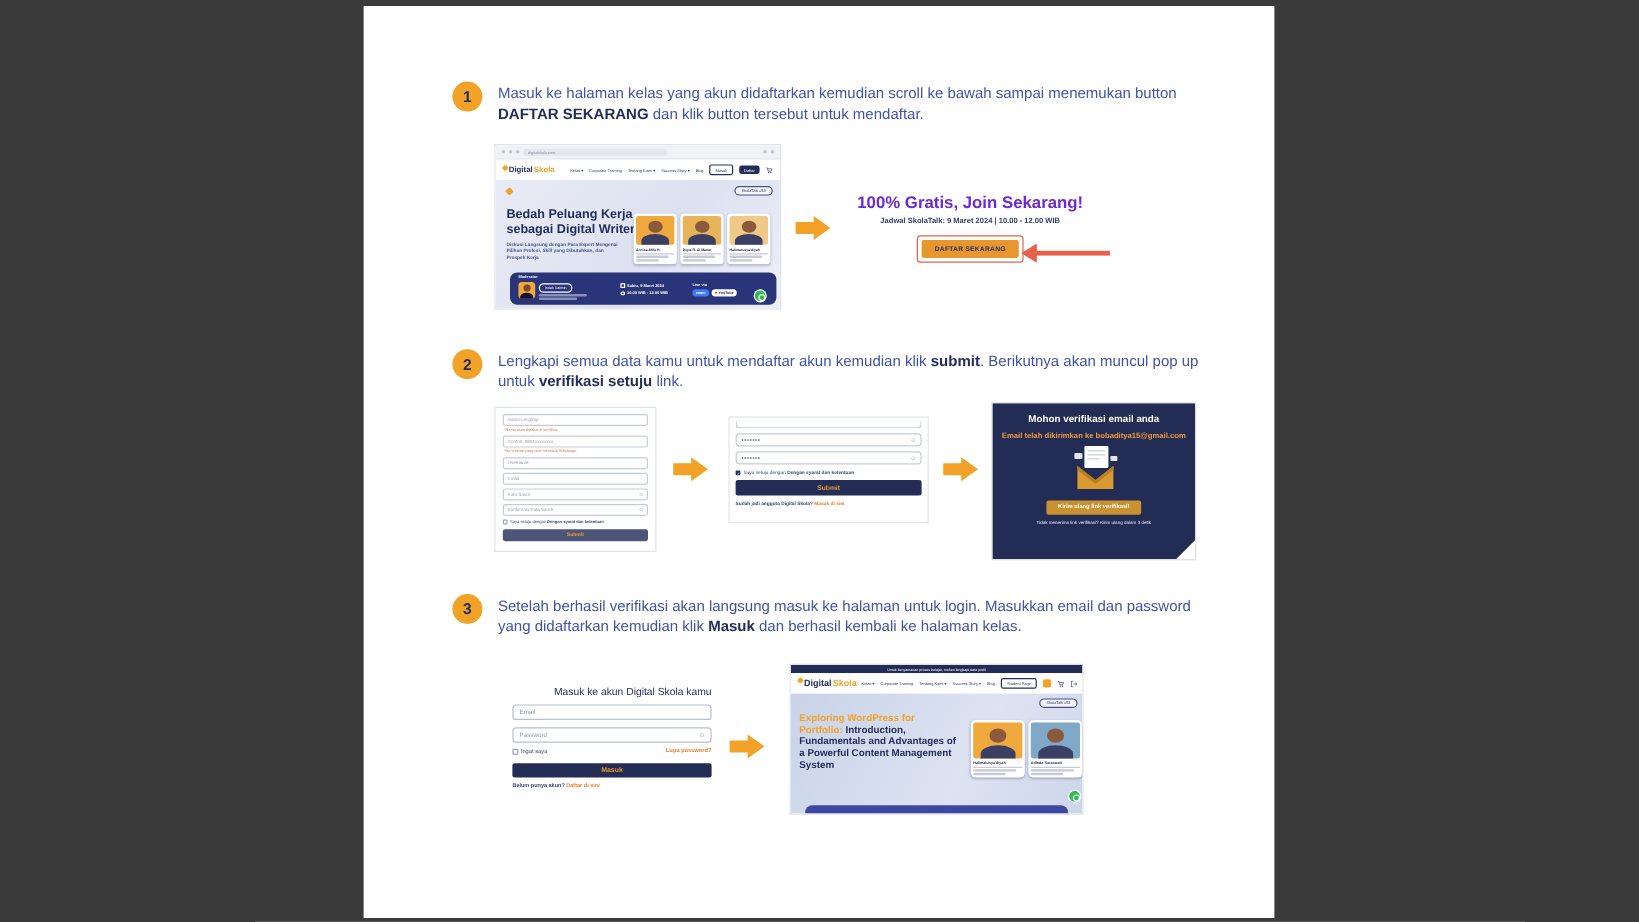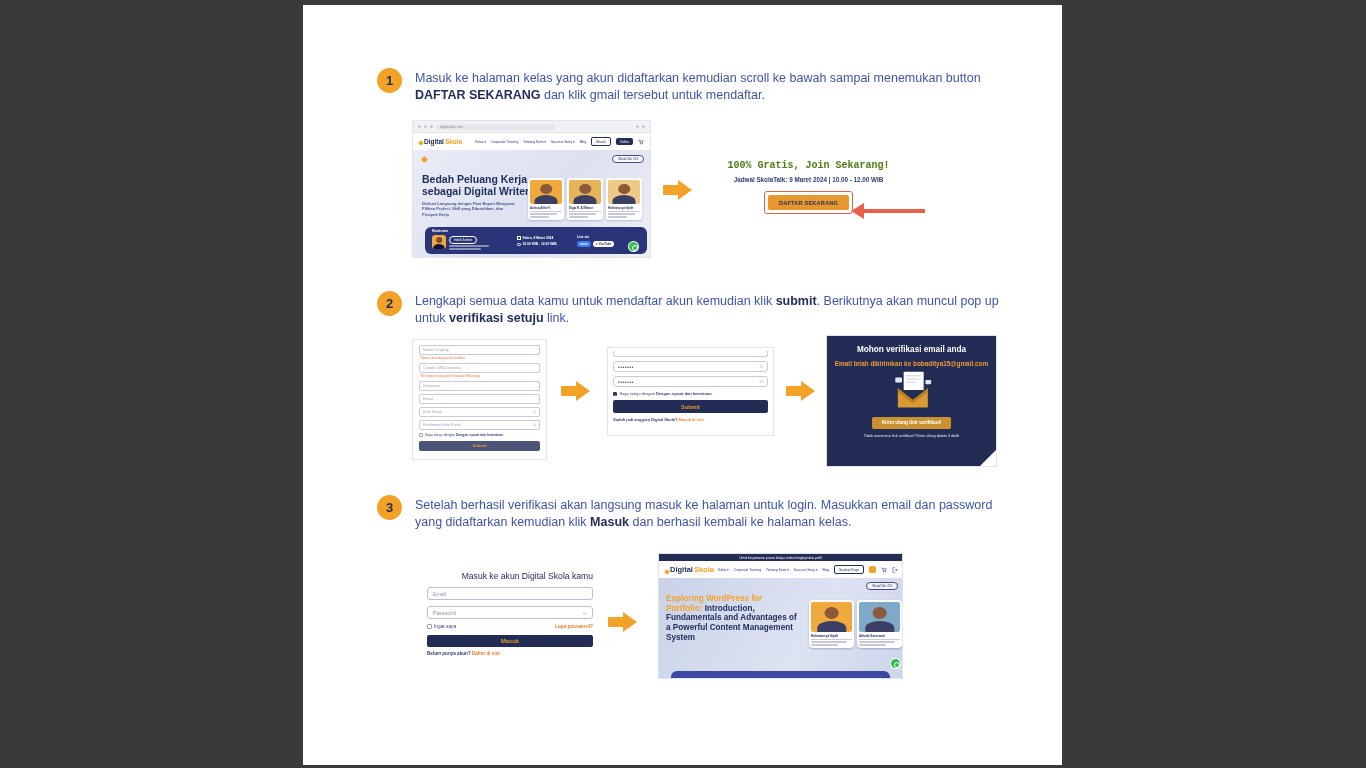--- a/index.html
+++ b/index.html
@@ -29,21 +29,21 @@
 
   
   .chrome { height:12px; background:#f1f2f5; border-bottom:1px solid #e2e4e8; display:flex; align-items:center; padding:0 5px; gap:3px; }
   .chrome .dot { width:3px; height:3px; border-radius:50%; background:#c3c6cc; }
   .chrome .url { height:6px; flex:0 0 120px; background:#e5e7ec; border-radius:3px; font-size:3.2px; color:#8b8f9a;
     display:flex; align-items:center; padding:0 4px; }
   .chrome .spacer { flex:1; }
 
   
   .mini-nav { height:17px; background:#fff; display:flex; align-items:center; padding:0 6px; gap:4px; }
-  .mini-logo { font-size:6.5px; font-weight:bold; color:#232E5C; white-space:nowrap; display:flex; align-items:flex-end; gap:1px; }
+  .mini-logo { font-size:6.5px; font-weight:bold; color:#232E5C; white-space:nowrap; display:flex; align-items:flex-start; gap:1px; }
   .mini-logo .lg-ico { width:4px; height:4px; background:#F2A227; transform:rotate(45deg); border-radius:1px; display:inline-block; }
   .mini-logo .sk { color:#F2A227; }
   .mini-menu { display:flex; gap:5px; font-size:3.3px; color:#2A3472; margin-left:auto; align-items:center; white-space:nowrap; }
   .pill-outline { border:0.8px solid #232E5C; border-radius:2px; padding:1.5px 4px; font-size:3.3px; color:#232E5C; }
   .pill-navy { background:#232E5C; border-radius:2px; padding:1.5px 4px; font-size:3.3px; color:#fff; }
   .pill-orange { background:#F2A227; border-radius:2px; padding:1.5px 3px; font-size:3.3px; color:#fff; }
 
   
   .hero1 { position:relative; height:107px; background:linear-gradient(130deg,#e9ecf6 0%,#dde1f0 55%,#eef0f8 100%); }
   .badge-pill { position:absolute; border:0.8px solid #454f86; border-radius:6px; padding:1px 5px;
@@ -71,21 +71,21 @@
   .mod-live { position:absolute; left:152px; top:8px; font-size:3.3px; font-weight:bold; }
   .live-pills { display:flex; gap:2px; margin-top:2px; }
   .zoom-pill { background:#3E7BFA; color:#fff; border-radius:4px; padding:0.8px 3px; font-size:3px; font-weight:bold; }
   .yt-pill { background:#fff; color:#232E5C; border-radius:4px; padding:0.8px 3px; font-size:3px; font-weight:bold; display:flex; align-items:center; gap:1px; }
   .yt-play { display:inline-block; width:0; height:0; border-top:1.6px solid transparent; border-bottom:1.6px solid transparent; border-left:2.6px solid #E23B2E; }
   .wa-circle { position:absolute; width:9px; height:9px; border-radius:50%; background:#2FBE4F; box-shadow:0 0 0 1px #fff; }
   .wa-circle::before { content:""; position:absolute; left:2.5px; top:2.5px; width:4px; height:4px; border:0.9px solid #fff; border-radius:50%; }
 
   
   .join { position:absolute; left:398px; top:155px; width:215px; text-align:center; }
-  .join-title { font-size:10px; font-weight:bold; color:#4d7c0f;font-family:Liberation Mono, monospace; }
+  .join-title { font-size:14px; font-weight:bold; color:#6d28d9; }
   .join-sub { font-size:6.3px; font-weight:bold; color:#33406f; margin-top:5px; }
   .join-btn-wrap { display:inline-block; border:1.6px solid #E8604C; border-radius:3px; padding:3px; margin-top:8px; }
   .join-btn { background:#E8962E; color:#27315E; font-size:5.6px; font-weight:bold; padding:4.5px 11px; border-radius:2px; letter-spacing:.2px; }
 
   
   .formA { padding:5px 6px; display:flex; flex-direction:column; }
   .fld { position:relative; height:9.5px; border:0.9px solid #c6cbdb; border-radius:2px; display:flex; align-items:center;
     padding:0 3px; font-size:3.8px; color:#9aa2b8; background:#fff; flex:none; }
   .fld .eye { margin-left:auto; color:#a7adc0; font-size:4px; }
   .helperA { font-size:3.2px; color:#E8744B; margin:1.5px 0 3px 1px; }
@@ -140,21 +140,21 @@
   .bottom-bar { position:absolute; left:12px; right:12px; bottom:0; height:7px; background:#3D49A0; border-radius:6px 6px 0 0; }
 
   .ico-svg { display:inline-block; vertical-align:middle; }
 </style>
 </head>
 <body>
 
 <div class="page">
 
   <div class="step-circle" style="left:74px; top:63px;">1</div>
-  <div class="step-text" style="top:65px;"><span>Masuk ke halaman kelas yang akun didaftarkan kemudian scroll ke bawah sampai menemukan button </span><b>DAFTAR SEKARANG</b><span> dan klik gmail tersebut untuk mendaftar.</span></div>
+  <div class="step-text" style="top:65px;"><span>Masuk ke halaman kelas yang akun didaftarkan kemudian scroll ke bawah sampai menemukan button </span><b>DAFTAR SEKARANG</b><span> dan klik button tersebut untuk mendaftar.</span></div>
 
   <div class="shot" style="left:110px; top:116px; width:237px; height:136px;">
     <div class="chrome">
       <span class="dot"></span>
       <span class="dot"></span>
       <span class="dot"></span>
       <span class="url">digitalskola.com</span>
       <span class="spacer"></span>
       <span class="dot"></span>
       <span class="dot"></span>

